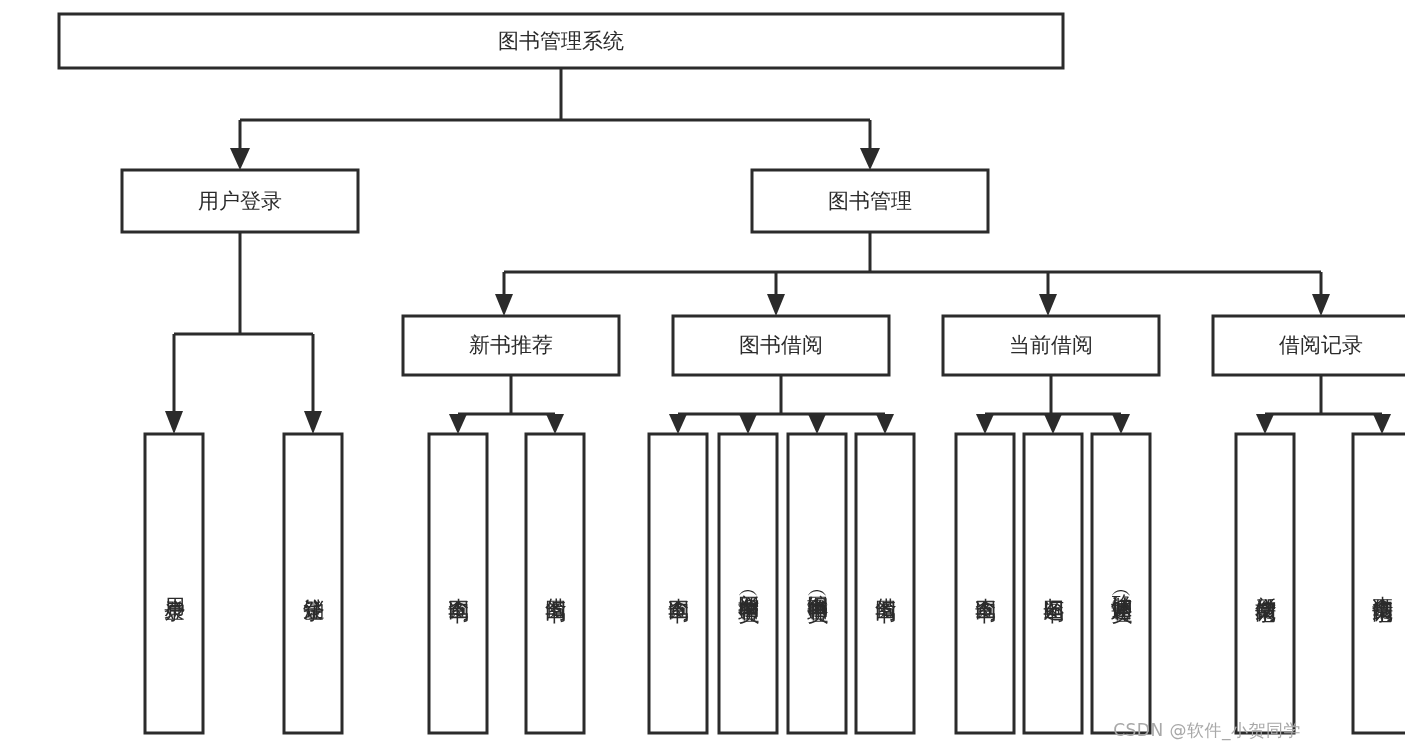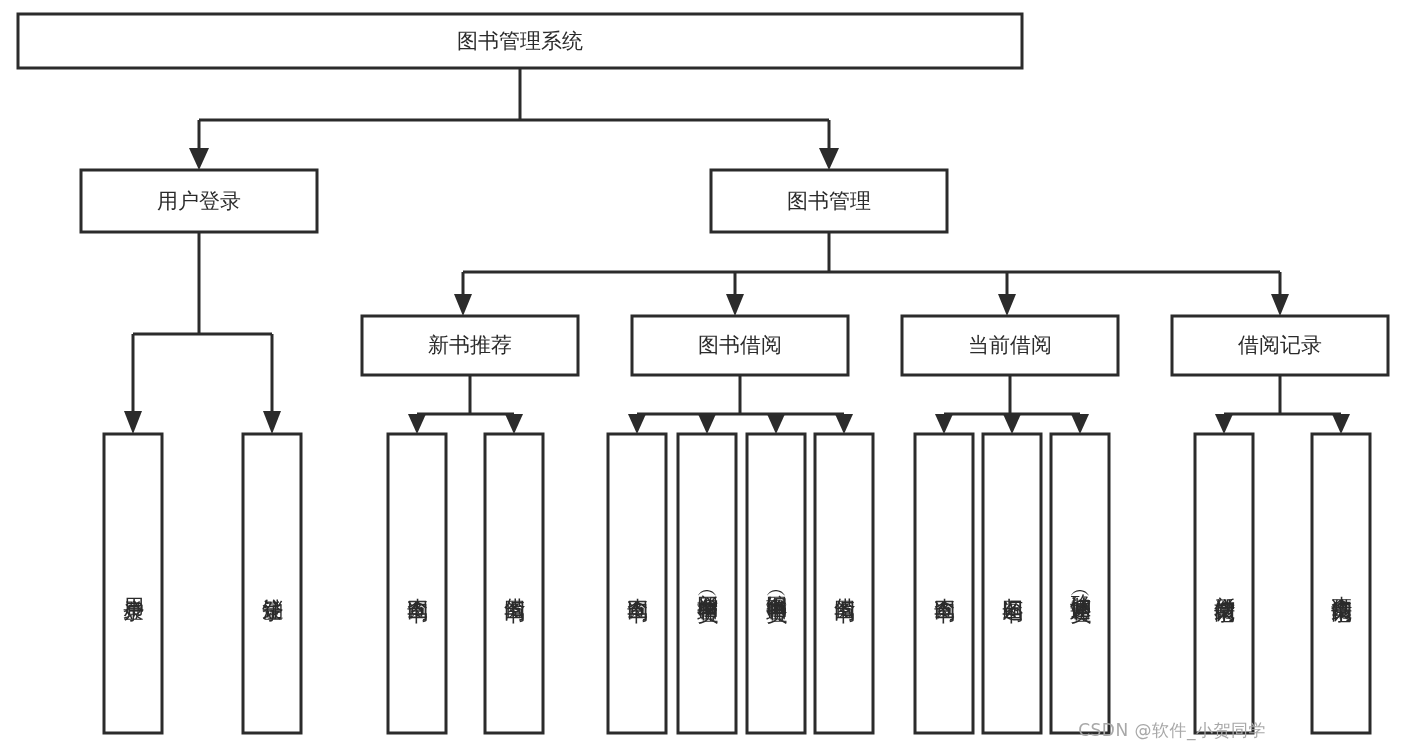--- a/index.html
+++ b/index.html
@@ -12,20 +12,21 @@
     height: 747px;
     font-family: "DejaVu Sans", "Liberation Sans", sans-serif;
     overflow: hidden;
     position: relative;
   }
   #diagram-root {
     position: relative;
     width: 1280px;
     height: 747px;
     background: #ffffff;
+    margin-left: 41px;
   }
   svg.diagram-canvas {
     position: absolute;
     left: 0;
     top: 0;
     width: 1405px;
     height: 747px;
     display: block;
   }
   .node-box {
@@ -61,21 +62,21 @@
     letter-spacing: 1.5px;
     display: flex;
     align-items: center;
     justify-content: center;
     text-align: center;
     white-space: nowrap;
     pointer-events: none;
   }
   .watermark {
     position: absolute;
-    right: 14px;
+    right: 20px;
     bottom: 5px;
     font-family: "DejaVu Sans", "Liberation Sans", sans-serif;
     font-size: 17px;
     color: #a8a8a8;
     letter-spacing: 0.5px;
     white-space: nowrap;
   }
 </style>
 </head>
 <body>

